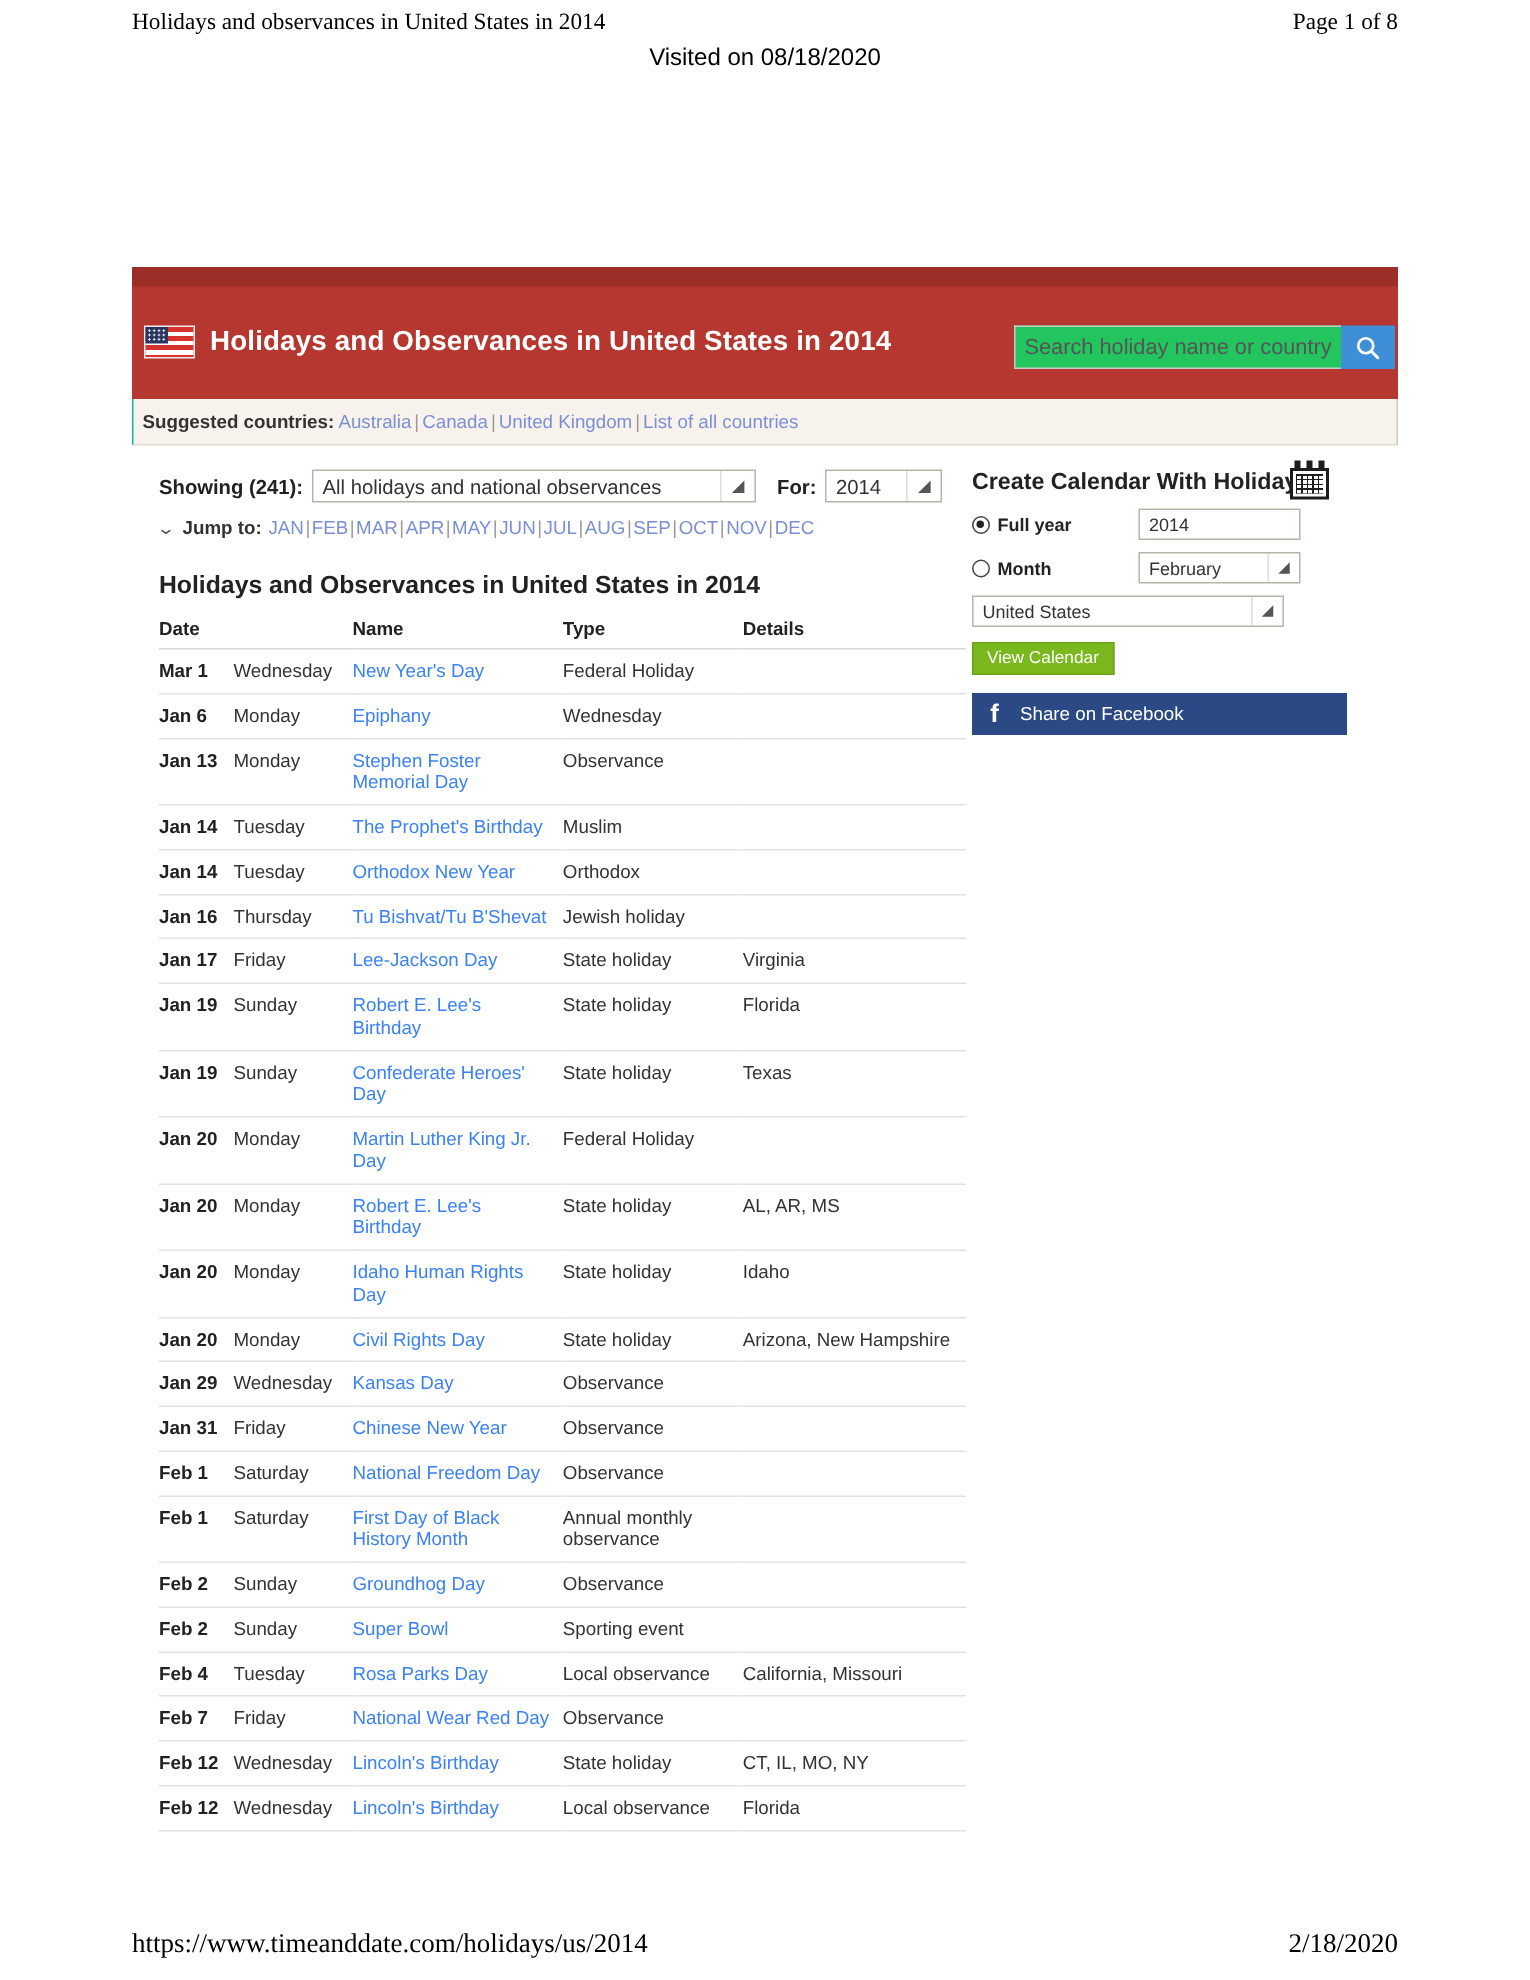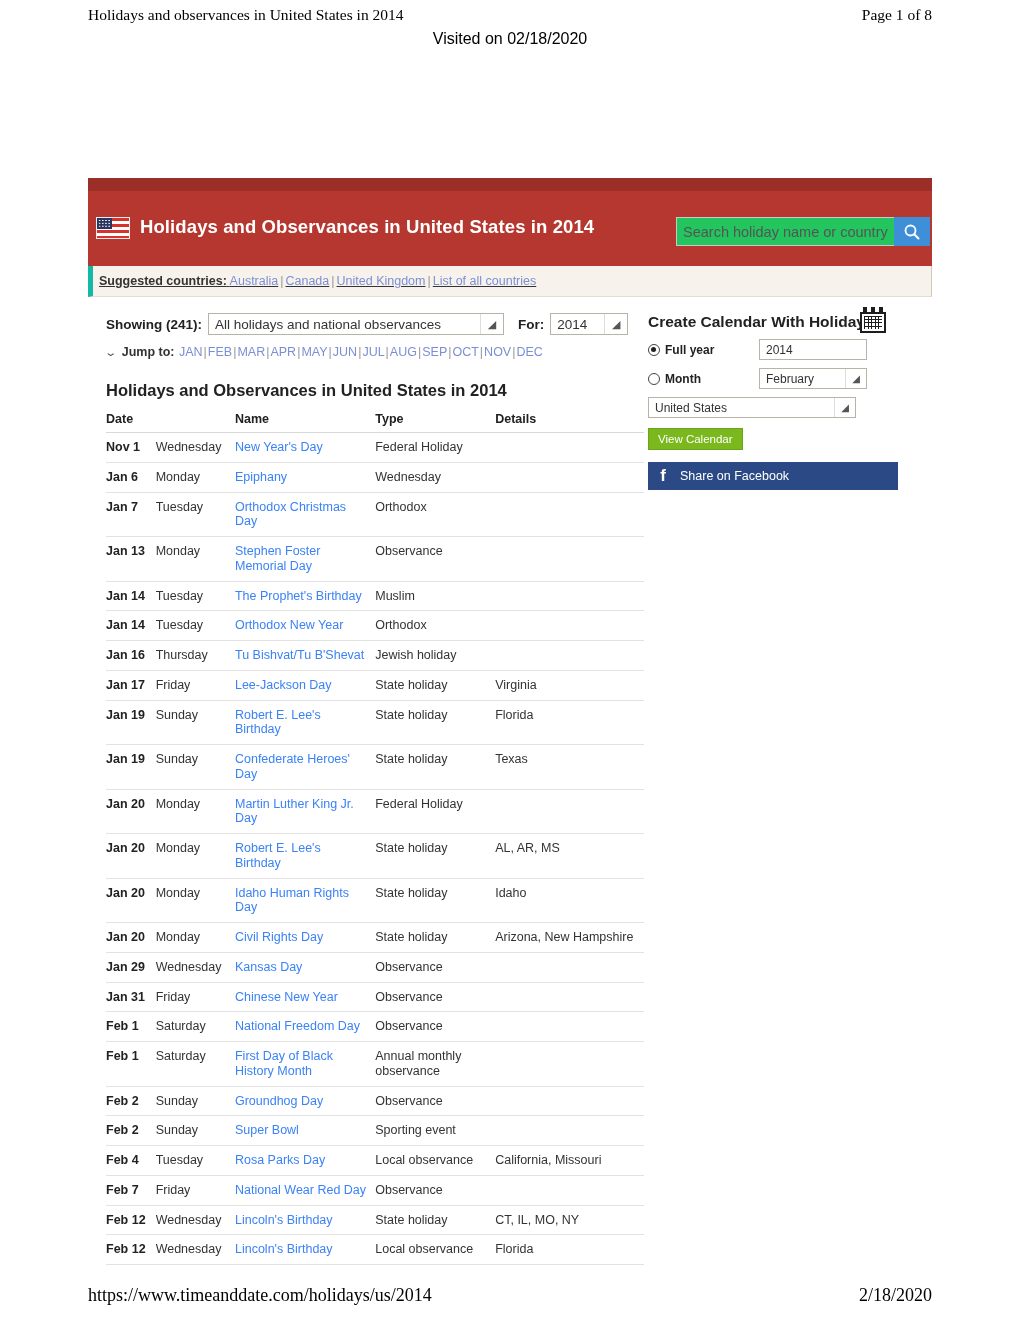--- a/index.html
+++ b/index.html
@@ -151,28 +151,27 @@
     display: flex;
     align-items: center;
     justify-content: center;
     cursor: pointer;
   }
   .search-btn svg { display:block; }
 
   
   .suggested {
     background: #f7f3ec;
-    border-left: 5px solid #14b8a6;
+    border-left: 1px solid #14b8a6;
     border-right: 1px solid #cfc8bc;
     border-bottom: 1px solid #e3ddd2;
     font-size: 12.5px;
     padding: 8px 0 8px 6px;
     color: #333;
     white-space: nowrap;
-    text-decoration: underline;
   }
   .suggested b { font-weight: bold; }
   .suggested a { color: #7b8fd4; text-decoration: none; }
   .suggested .sep { color: #999; margin: 0 2px; }
 
   
   .body-cols {
     display: flex;
     padding-top: 16px;
   }
@@ -422,21 +421,21 @@
   .share-btn .stext { padding-left: 2px; }
 </style>
 </head>
 <body>
 
 <div class="print-head">
   <div class="ph-row">
     <span class="ph-title">Holidays and observances in United States in 2014</span>
     <span class="ph-page">Page 1 of 8</span>
   </div>
-  <div class="print-visited">Visited on 02/18/2020</div>
+  <div class="print-visited">Visited on 08/18/2020</div>
 </div>
 
 <div class="page">
 
   <div class="banner">
     <div class="banner-topstrip"></div>
     <div class="banner-inner">
       <div class="flag-icon"></div>
       <div class="banner-title">Holidays and Observances in United States in 2014</div>
       <div class="searchbox">
@@ -486,38 +485,31 @@
           <tr>
             <th class="h-date">Date</th>
             <th class="h-day"></th>
             <th class="h-name">Name</th>
             <th class="h-type">Type</th>
             <th class="h-det">Details</th>
           </tr>
         </thead>
         <tbody>
             <tr>
-              <td class="c-date">Nov 1</td>
+              <td class="c-date">Mar 1</td>
               <td class="c-day">Wednesday</td>
               <td class="c-name"><a href="#">New Year's Day</a></td>
               <td class="c-type">Federal Holiday</td>
               <td class="c-det"></td>
             </tr>
             <tr>
               <td class="c-date">Jan 6</td>
               <td class="c-day">Monday</td>
               <td class="c-name"><a href="#">Epiphany</a></td>
               <td class="c-type">Wednesday</td>
-              <td class="c-det"></td>
-            </tr>
-            <tr>
-              <td class="c-date">Jan 7</td>
-              <td class="c-day">Tuesday</td>
-              <td class="c-name"><a href="#">Orthodox Christmas Day</a></td>
-              <td class="c-type">Orthodox</td>
               <td class="c-det"></td>
             </tr>
             <tr>
               <td class="c-date">Jan 13</td>
               <td class="c-day">Monday</td>
               <td class="c-name"><a href="#">Stephen Foster Memorial Day</a></td>
               <td class="c-type">Observance</td>
               <td class="c-det"></td>
             </tr>
             <tr>

